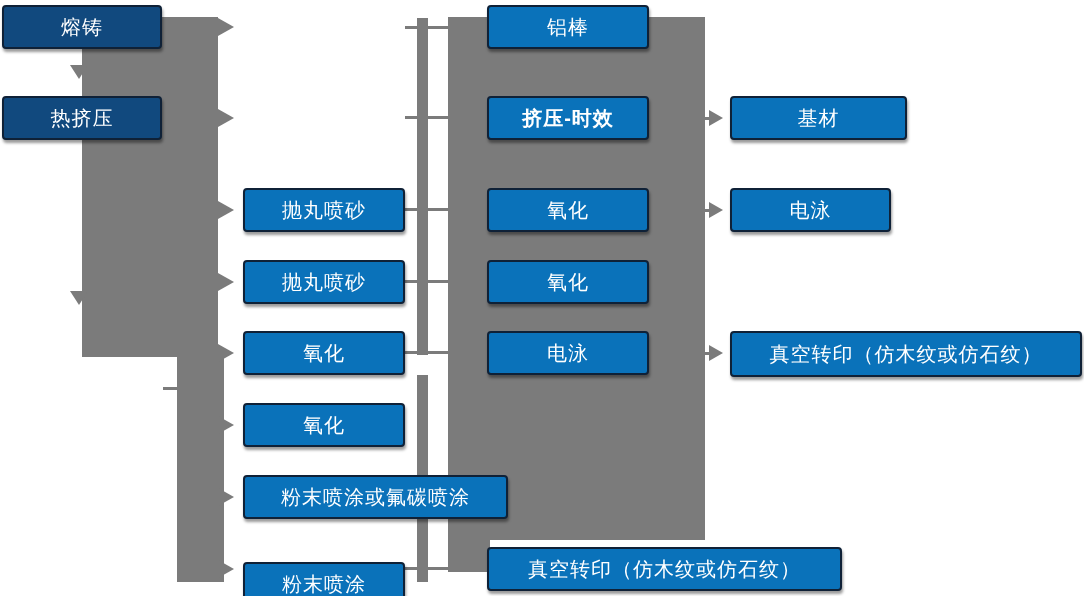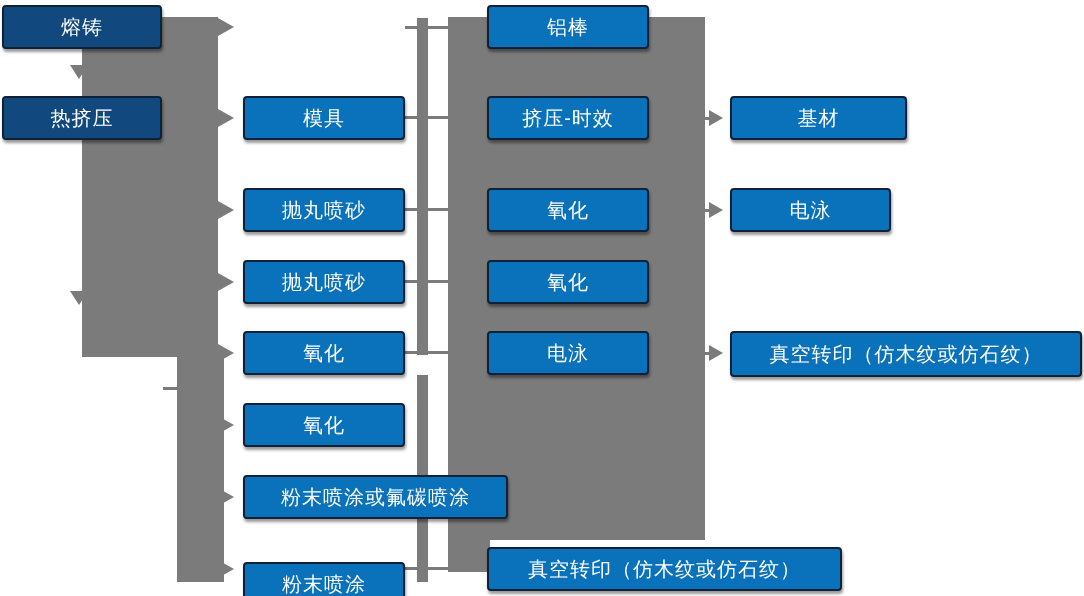--- a/index.html
+++ b/index.html
@@ -99,23 +99,20 @@
     <div class="tick" style="left: 701px; top: 352px; width: 8px; height: 3px;"></div>
     <div class="arr-r-sm" style="left: 709px; top: 345px;"></div>
     <div class="arr-d" style="left: 70px; top: 65px;"></div>
     <div class="arr-d" style="left: 70px; top: 291px;"></div>
     <div class="node dark" style="left: 2px; top: 5px; width: 160px; height: 44px;">
       <span class="lbl">熔铸</span>
     </div>
     <div class="node dark" style="left: 2px; top: 96px; width: 160px; height: 44px;">
       <span class="lbl">热挤压</span>
     </div>
-    <div class="node light" style="left: 243px; top: 96px; width: 162px; height: 44px;">
-      <span class="lbl">模具</span>
-    </div>
     <div class="node light" style="left: 243px; top: 188px; width: 162px; height: 44px;">
       <span class="lbl">抛丸喷砂</span>
     </div>
     <div class="node light" style="left: 243px; top: 260px; width: 162px; height: 44px;">
       <span class="lbl">抛丸喷砂</span>
     </div>
     <div class="node light" style="left: 243px; top: 331px; width: 162px; height: 44px;">
       <span class="lbl">氧化</span>
     </div>
     <div class="node light" style="left: 243px; top: 403px; width: 162px; height: 44px;">
@@ -123,21 +120,21 @@
     </div>
     <div class="node light" style="left: 243px; top: 475px; width: 265px; height: 44px;">
       <span class="lbl">粉末喷涂或氟碳喷涂</span>
     </div>
     <div class="node light" style="left: 243px; top: 547px; width: 162px; height: 44px; margin-top: 15px;">
       <span class="lbl">粉末喷涂</span>
     </div>
     <div class="node light" style="left: 487px; top: 5px; width: 162px; height: 44px;">
       <span class="lbl">铝棒</span>
     </div>
-    <div class="node light" style="left: 487px; top: 96px; width: 162px; height: 44px;">
+    <div class="node light" style="left: 487px; top: 96px; width: 162px; height: 44px; font-weight: bold;">
       <span class="lbl">挤压-时效</span>
     </div>
     <div class="node light" style="left: 487px; top: 188px; width: 162px; height: 44px;">
       <span class="lbl">氧化</span>
     </div>
     <div class="node light" style="left: 487px; top: 260px; width: 162px; height: 44px;">
       <span class="lbl">氧化</span>
     </div>
     <div class="node light" style="left: 487px; top: 331px; width: 162px; height: 44px;">
       <span class="lbl">电泳</span>

